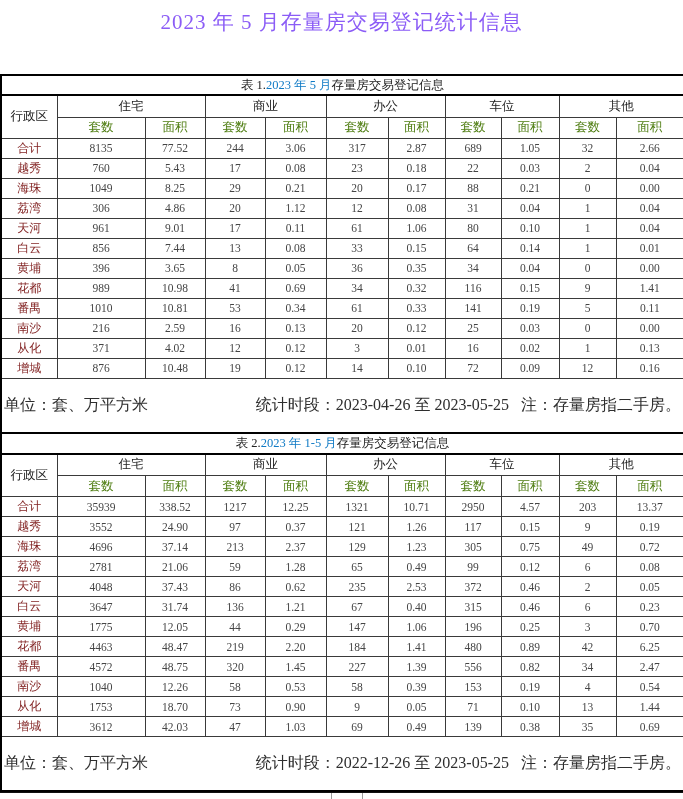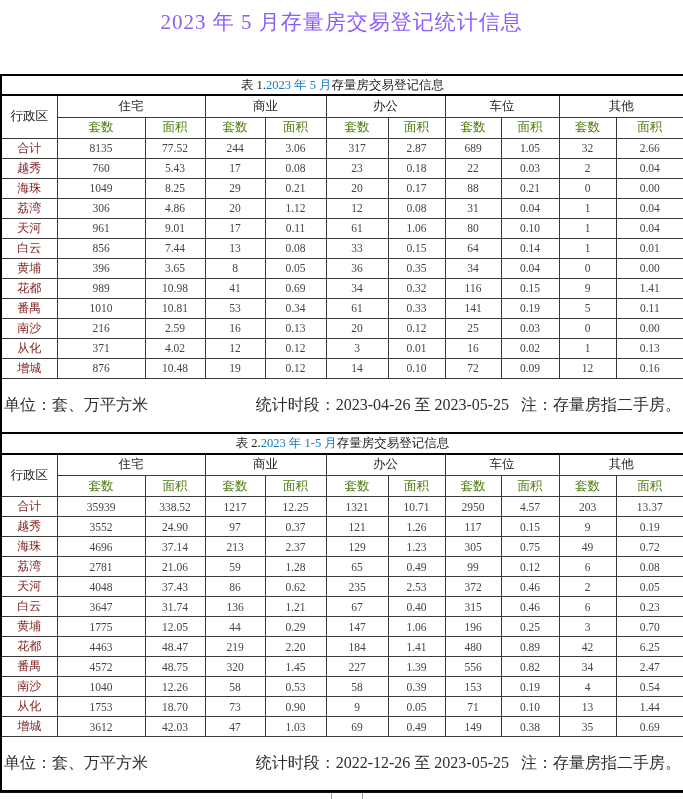--- a/index.html
+++ b/index.html
@@ -504,21 +504,21 @@
           <td>1.44</td>
         </tr>
         <tr>
           <td class="region">增城</td>
           <td>3612</td>
           <td>42.03</td>
           <td>47</td>
           <td>1.03</td>
           <td>69</td>
           <td>0.49</td>
-          <td>149</td>
+          <td>139</td>
           <td>0.38</td>
           <td>35</td>
           <td>0.69</td>
         </tr>
       </tbody>
     <tfoot>
       <tr>
         <td colspan="11">
           <div class="foot-flex">
             <span>单位：套、万平方米</span>

